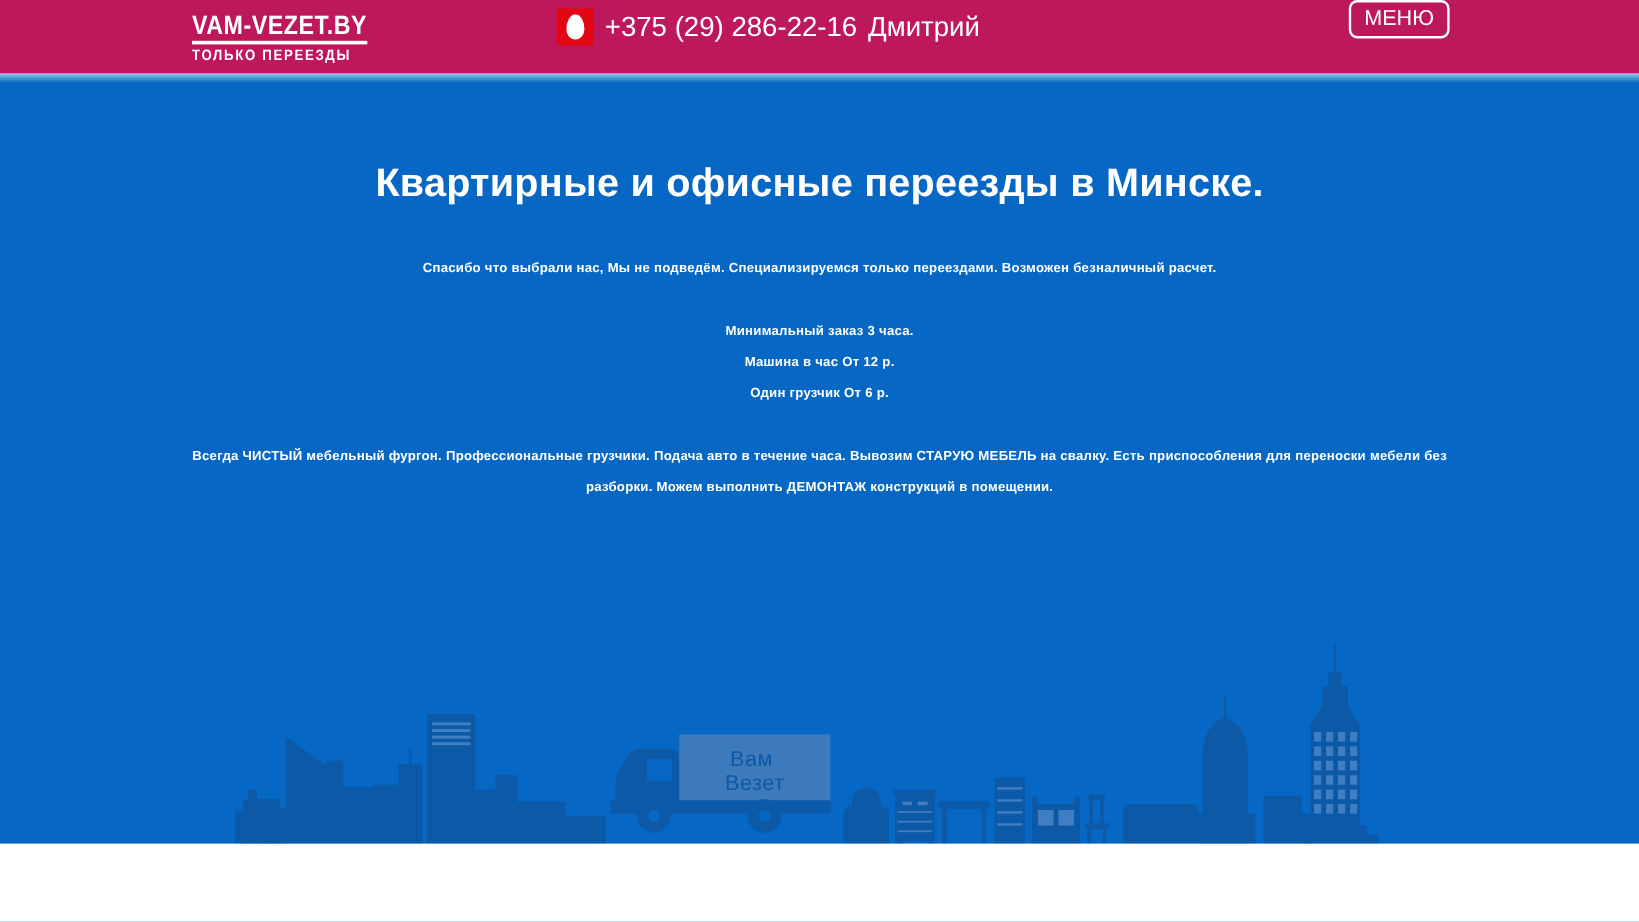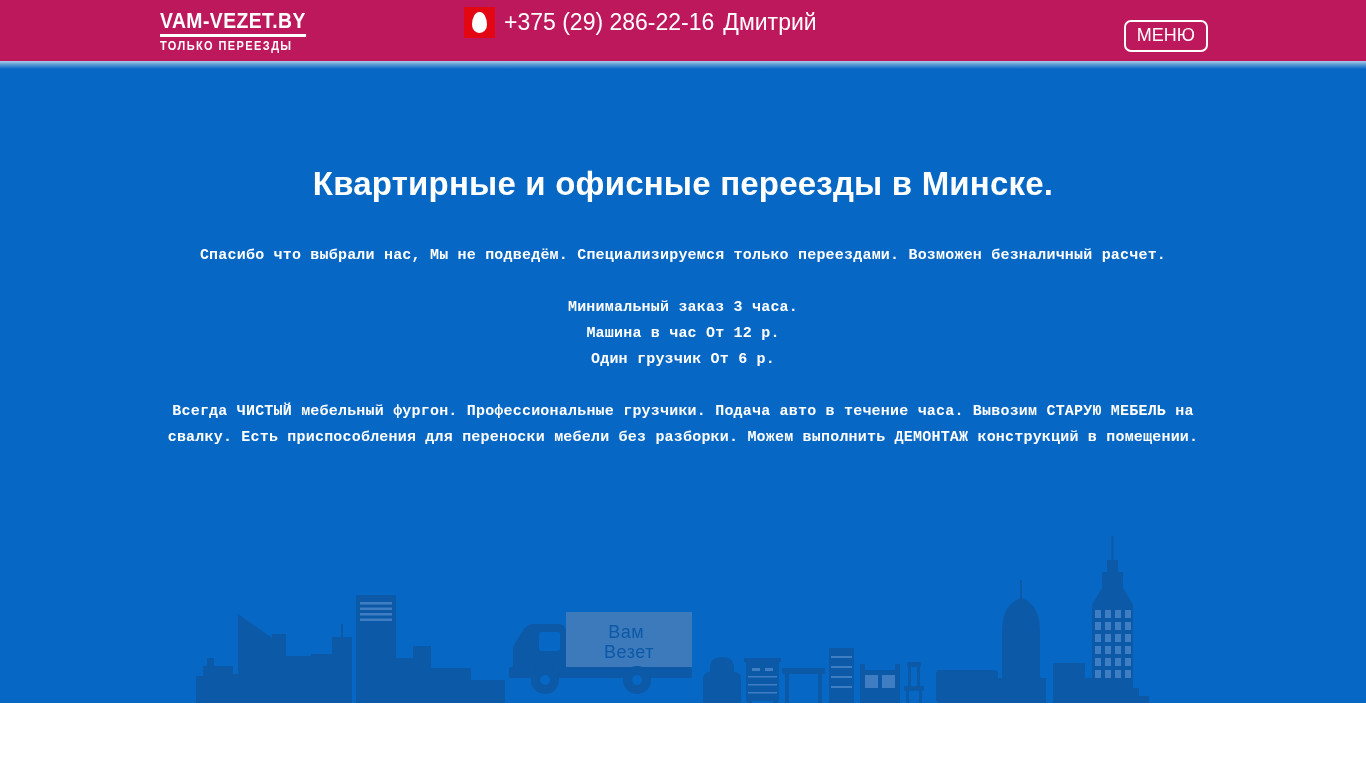--- a/index.html
+++ b/index.html
@@ -31,42 +31,42 @@
     width:31px;height:31px;background:#e30613;
     display:flex;align-items:center;justify-content:center;flex:0 0 auto;
   }
   .mts-egg{
     width:15px;height:21px;background:#fff;
     border-radius:50% 50% 50% 50% / 62% 62% 42% 42%;
   }
   .phone-text{color:#fff;font-size:23px;margin-left:9px;white-space:nowrap;}
   .contact-name{margin-left:9px;}
   .menu-btn{
-    position:absolute;right:158px;top:20px;
+    position:absolute;right:158px;top:0;
     background:transparent;border:2px solid #fff;border-radius:7px;
     color:#fff;font-size:18px;font-family:"Liberation Sans",sans-serif;
     padding:3px 11px;line-height:1.2;cursor:pointer;
   }
   
   .hero{
     height:642px;background:#0767c4;position:relative;overflow:hidden;
   }
   .header-divider{
     height:8px;
     background:linear-gradient(180deg,#aecbe8 0%,rgba(174,203,232,0.55) 40%,rgba(174,203,232,0) 100%);
   }
   .hero-inner{
-    position:relative;z-index:2;padding-top:96px;text-align:center;color:#fff;
+    position:relative;z-index:2;padding-top:64px;text-align:center;color:#fff;
   }
   .hero-heading{
     margin:0 0 40px;font-size:33px;font-weight:bold;letter-spacing:0.2px;line-height:38px;
   }
   .hero-text{
-    font-size:15px;font-weight:bold;line-height:26px;letter-spacing:0.2px;
-    max-width:1052px;margin:0 auto;font-family:Liberation Mono, monospace;
+    font-size:11px;font-weight:bold;line-height:26px;letter-spacing:0.2px;
+    max-width:1052px;margin:0 auto;
   }
   .hero-intro{margin-bottom:26px;}
   .hero-pricing{margin-bottom:26px;}
   
   .skyline{
     position:absolute;left:0;bottom:0;width:1366px;height:175px;z-index:1;display:block;
   }
   .skyline text{
     font-family:"Liberation Sans",sans-serif;font-size:18px;letter-spacing:0.5px;
   }

